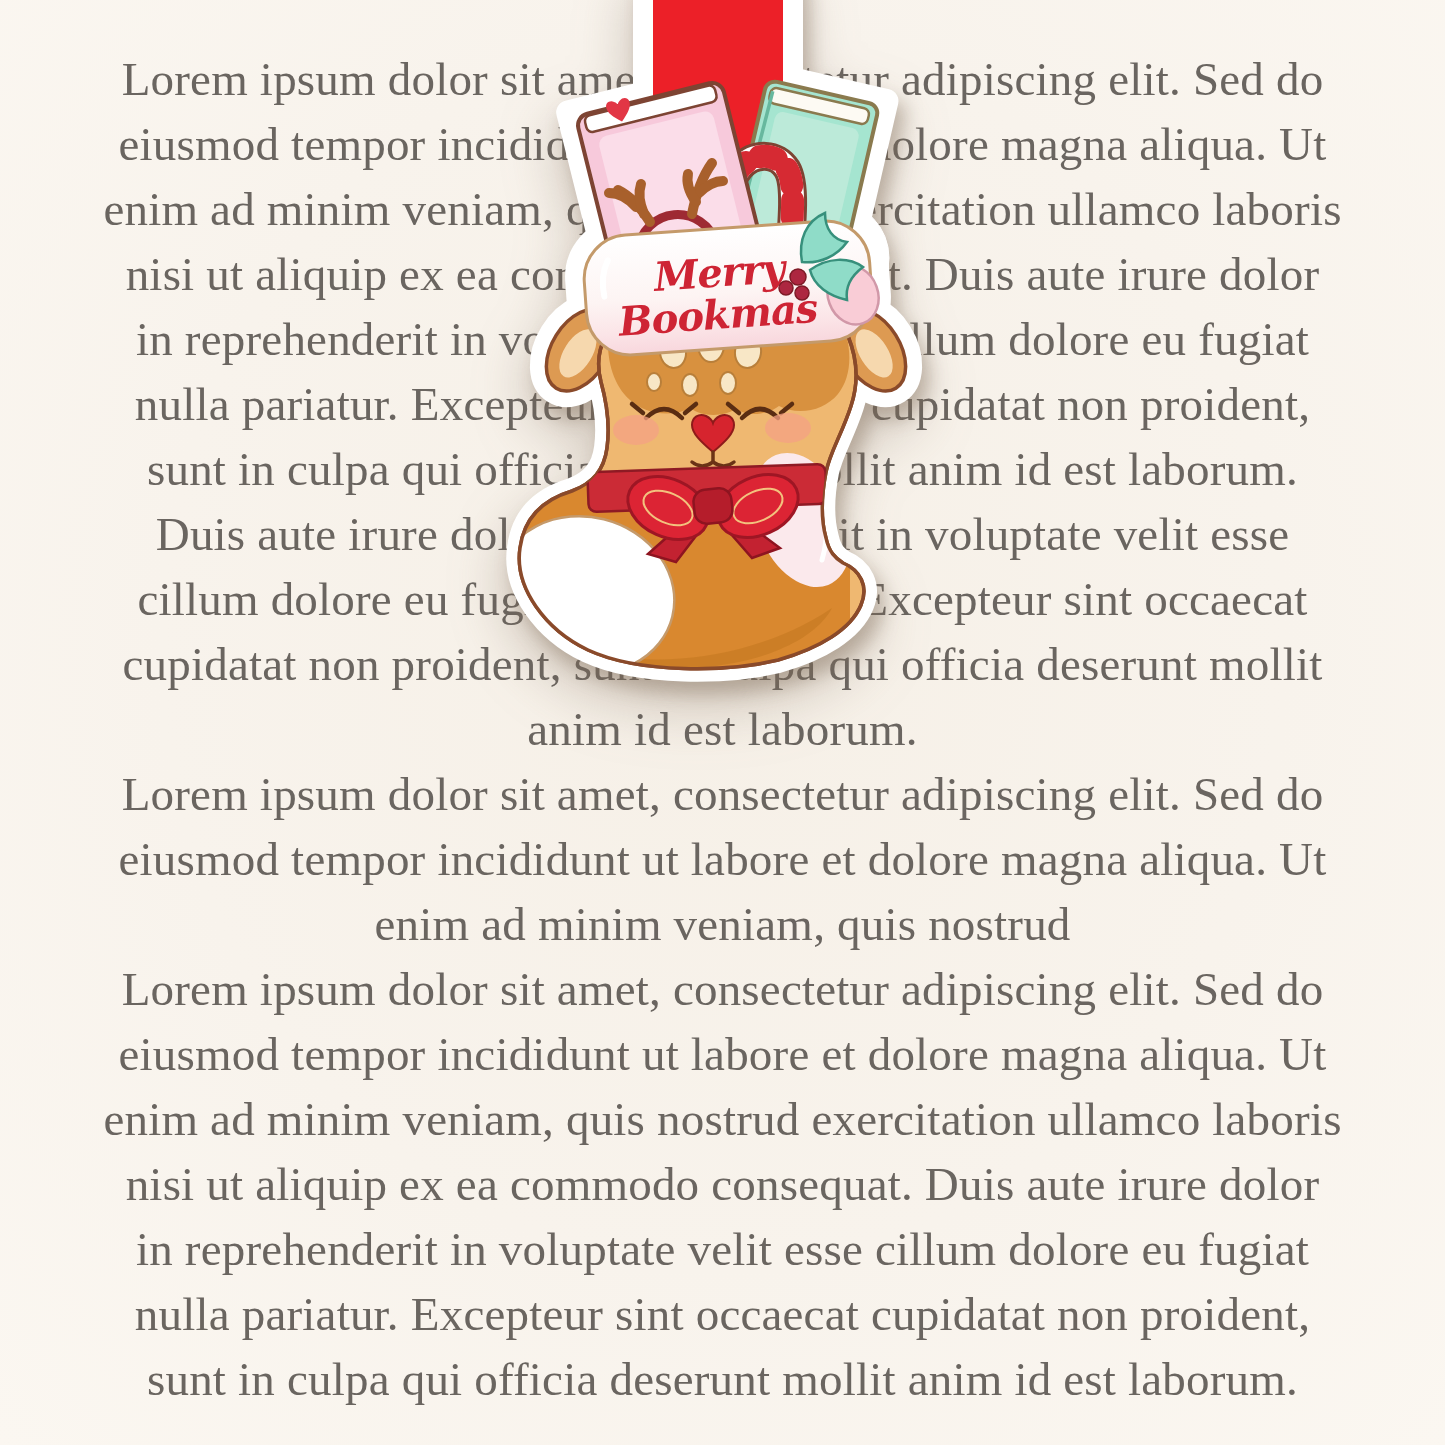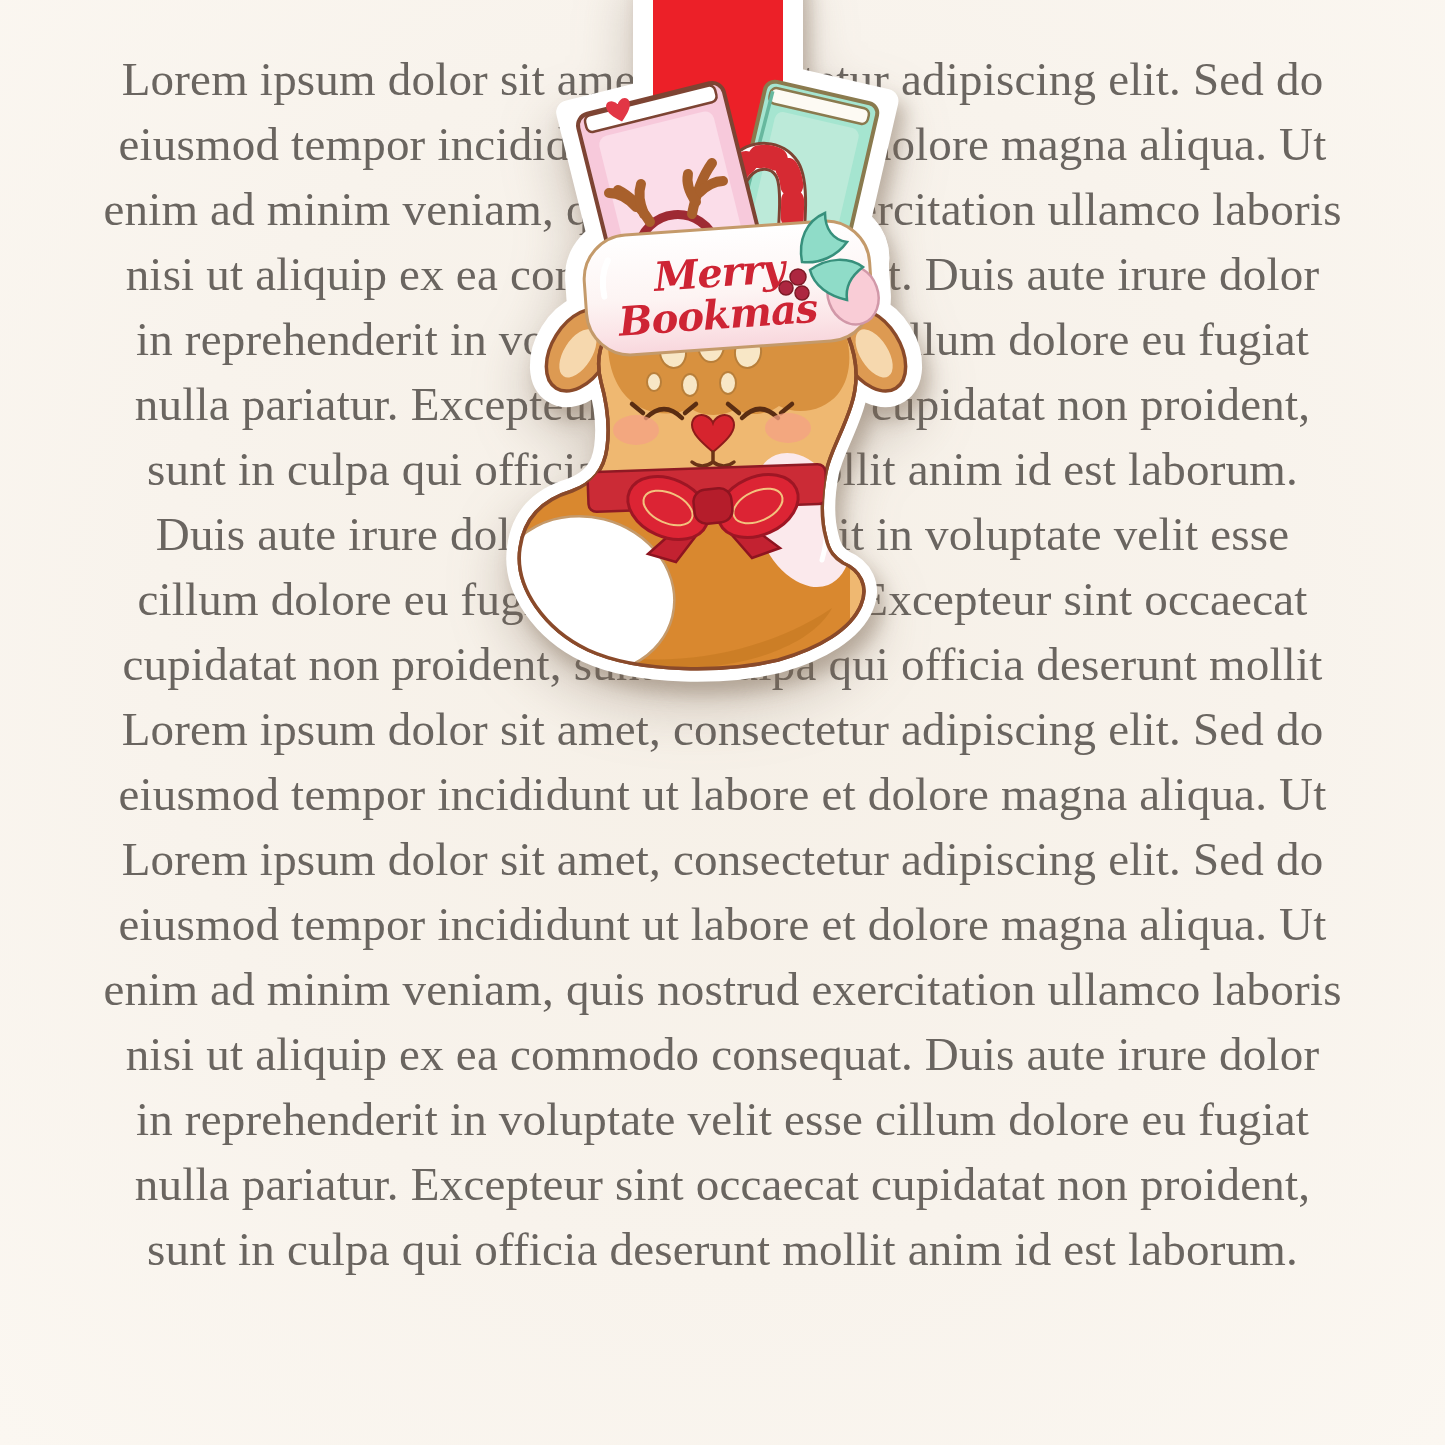--- a/index.html
+++ b/index.html
@@ -46,22 +46,24 @@
       <div class="text-line">Lorem ipsum dolor sit amet, consectetur adipiscing elit. Sed do</div>
       <div class="text-line">eiusmod tempor incididunt ut labore et dolore magna aliqua. Ut</div>
       <div class="text-line">enim ad minim veniam, quis nostrud exercitation ullamco laboris</div>
       <div class="text-line">nisi ut aliquip ex ea commodo consequat. Duis aute irure dolor</div>
       <div class="text-line">in reprehenderit in voluptate velit esse cillum dolore eu fugiat</div>
       <div class="text-line">nulla pariatur. Excepteur sint occaecat cupidatat non proident,</div>
       <div class="text-line">sunt in culpa qui officia deserunt mollit anim id est laborum.</div>
       <div class="text-line">Duis aute irure dolor in reprehenderit in voluptate velit esse</div>
       <div class="text-line">cillum dolore eu fugiat nulla pariatur. Excepteur sint occaecat</div>
       <div class="text-line">cupidatat non proident, sunt in culpa qui officia deserunt mollit</div>
+      <div class="text-line">anim id est laborum.</div>
       <div class="text-line">Lorem ipsum dolor sit amet, consectetur adipiscing elit. Sed do</div>
       <div class="text-line">eiusmod tempor incididunt ut labore et dolore magna aliqua. Ut</div>
+      <div class="text-line">enim ad minim veniam, quis nostrud</div>
       <div class="text-line">Lorem ipsum dolor sit amet, consectetur adipiscing elit. Sed do</div>
       <div class="text-line">eiusmod tempor incididunt ut labore et dolore magna aliqua. Ut</div>
       <div class="text-line">enim ad minim veniam, quis nostrud exercitation ullamco laboris</div>
       <div class="text-line">nisi ut aliquip ex ea commodo consequat. Duis aute irure dolor</div>
       <div class="text-line">in reprehenderit in voluptate velit esse cillum dolore eu fugiat</div>
       <div class="text-line">nulla pariatur. Excepteur sint occaecat cupidatat non proident,</div>
       <div class="text-line">sunt in culpa qui officia deserunt mollit anim id est laborum.</div>
     </main>
 
   <div class="sticker-wrap">

